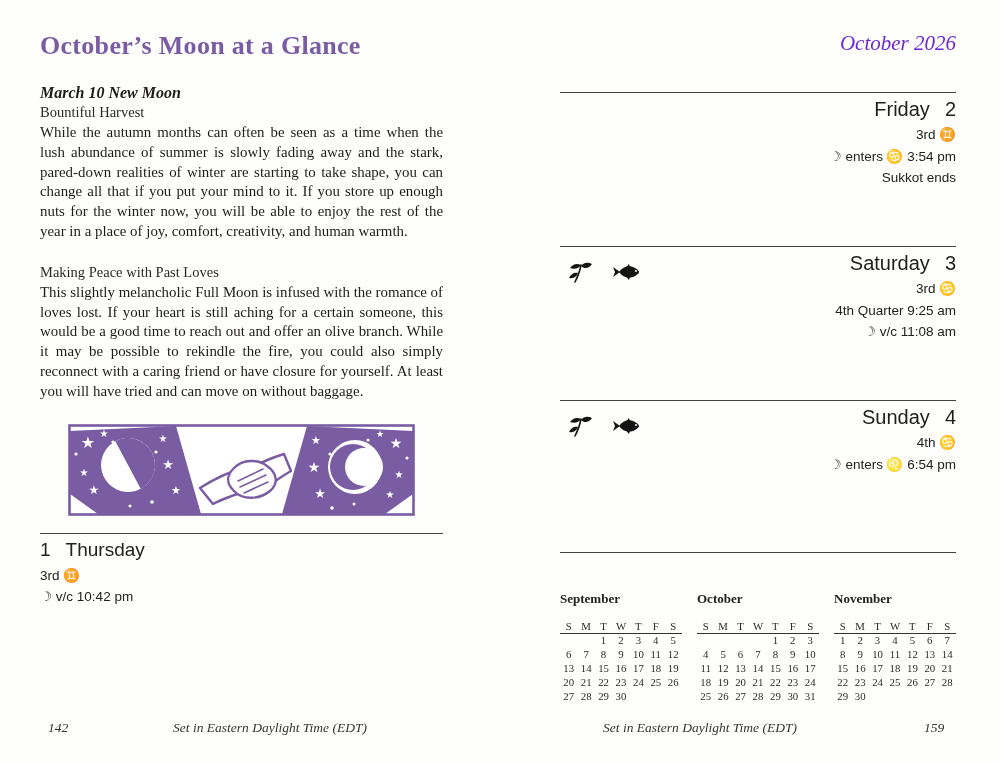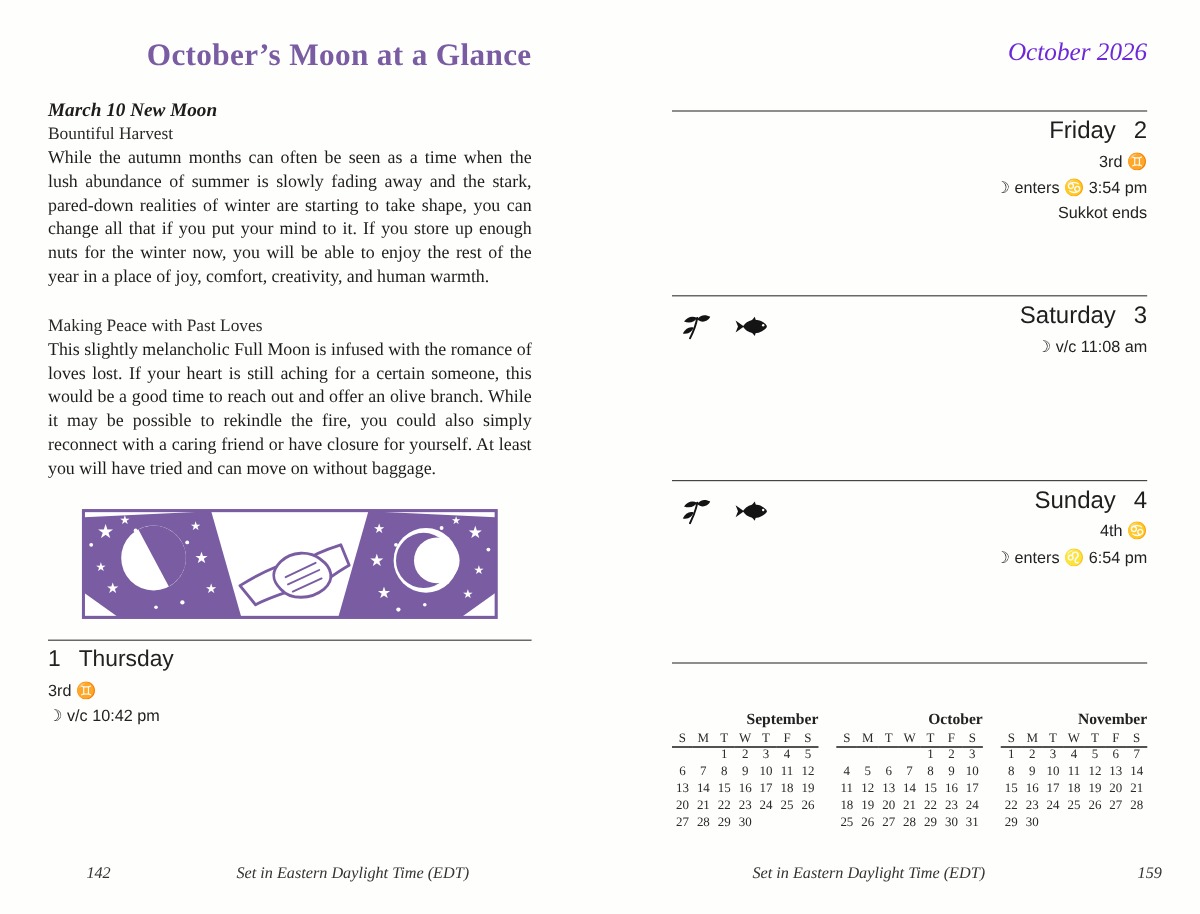--- a/index.html
+++ b/index.html
@@ -6,21 +6,21 @@
   html,body { background:#e8e8e8; }
   .spread {
     position:relative; width:1000px; height:762px;
     background:#fefefd; overflow:hidden;
     font-family:"Liberation Serif", serif; color:#1d1c1a;
   }
   
   .page-left { position:absolute; left:40px; top:24px; width:403px; }
   .glance-title {
     font-family:"Liberation Serif", serif; font-weight:600;
-    font-size:26px; line-height:32px; text-align:right;
+    font-size:26px; line-height:32px; text-align:left;
     color:#7a5ca3; letter-spacing:.3px; margin-top:6px;
   }
   .moon-section { margin-top:21px; }
   .moon-section .sec-heading {
     font-style:italic; font-weight:700; font-size:16px; line-height:20px;
   }
   .moon-section .sec-subheading {
     font-weight:400; font-size:14.5px; line-height:19px; color:#2a2a28;
   }
   .moon-section p {
@@ -54,32 +54,32 @@
   }
   .day-icons { position:absolute; left:6px; top:14px; display:flex; gap:20px; align-items:center; }
   .day-icon svg { display:block; }
   
   .mini-cals {
     border-top:1.2px solid #454545; padding-top:38px;
     display:flex; justify-content:space-between;
   }
   .mini-cal { width:122px; }
   .cal-title {
-    text-align:right; font-weight:700; font-size:13px; line-height:15px;
-    margin-bottom:2px; color:#222;
+    text-align:left; font-weight:700; font-size:13px; line-height:15px;
+    margin-bottom:13px; color:#222;
   }
   .cal-table { width:100%; border-collapse:collapse; font-size:10.8px; color:#2a2a28; }
   .cal-table th {
     font-weight:400; text-align:center; height:14px; padding:0 1px;
     border-bottom:1px solid #333;
   }
   .cal-table td { text-align:center; height:14px; padding:0 1px; }
   
   .footer-item {
-    position:absolute; top:720px; font-style:italic; font-size:13.5px; color:#333;margin-left:24px;
+    position:absolute; top:720px; font-style:italic; font-size:13.5px; color:#333;
   }
   .f-pageno-left  { left:48px; }
   .f-note-left    { left:130px; width:280px; text-align:center; }
   .f-note-right   { left:590px; width:220px; text-align:center; }
   .f-pageno-right { left:924px; }
 </style>
 </head>
 <body>
 
 <div class="spread">
@@ -201,20 +201,22 @@
                 <path d="M14,13.5 L17,17 L18,13.5 Z"></path>
                 <circle cx="24" cy="8" r="1" fill="#ffffff"></circle>
               </svg>
             </span>
           </div>
           <div class="day-head">
             <span>Saturday</span>
             <span>3</span>
           </div>
           <div class="day-lines">
+            <div>3rd ♋</div>
+            <div>4th Quarter 9:25 am</div>
             <div>☽ v/c 11:08 am</div>
           </div>
         </section>
         <section class="day-entry">
           <div class="day-icons">
             <span class="day-icon">
               <svg width="26" height="22" viewBox="0 0 26 22" fill="#141414" xmlns="http://www.w3.org/2000/svg">
                 <path d="M9,21 C12,15 14,10 15,4" stroke="#141414" stroke-width="1.6" fill="none" stroke-linecap="round"></path>
                 <path d="M15,4 C11,2 7,3 4,7 C9,9 13,7 15,4 Z"></path>
                 <path d="M15,5 C18,1 22,1 26,3 C23,8 18,8 15,5 Z"></path>

